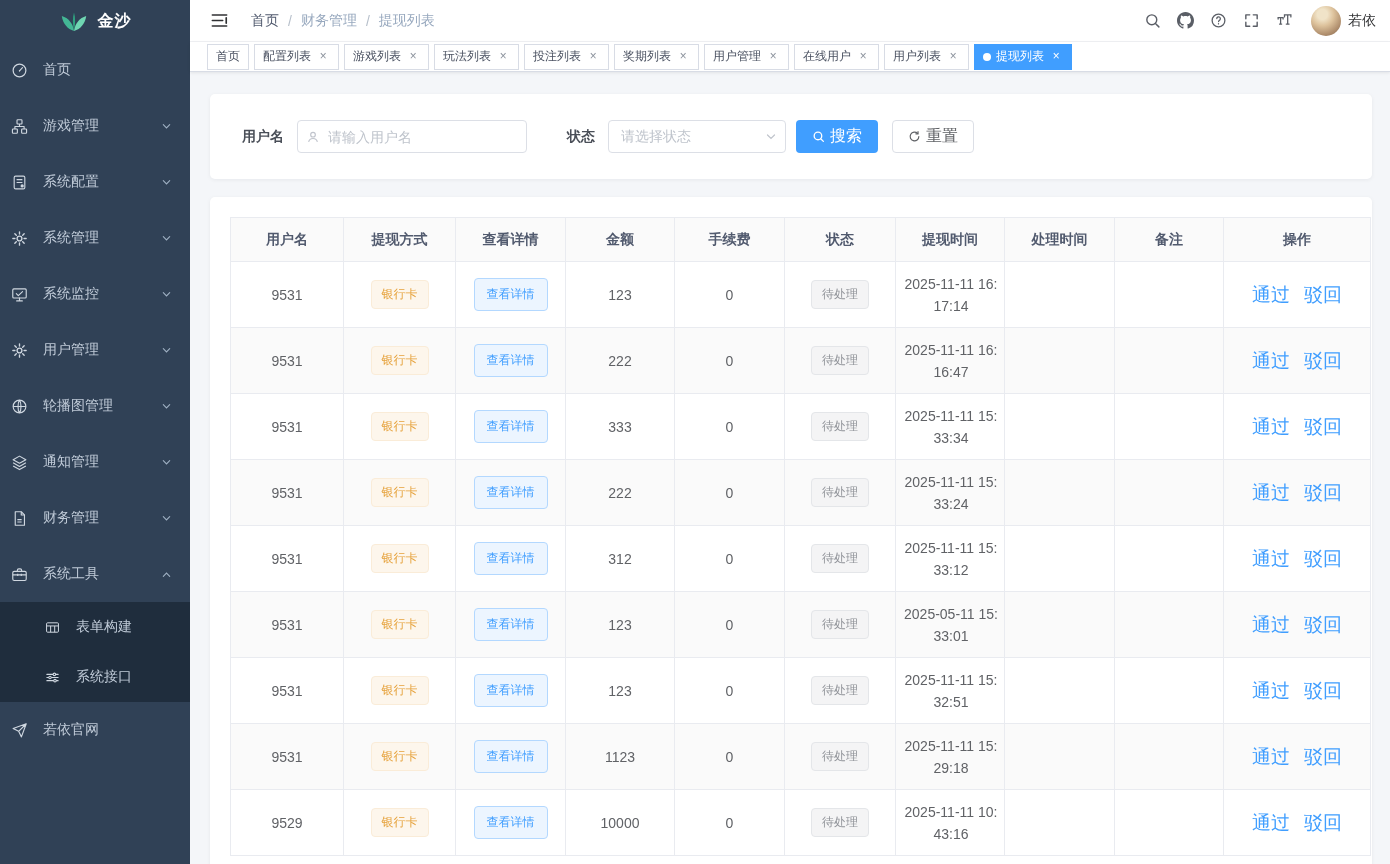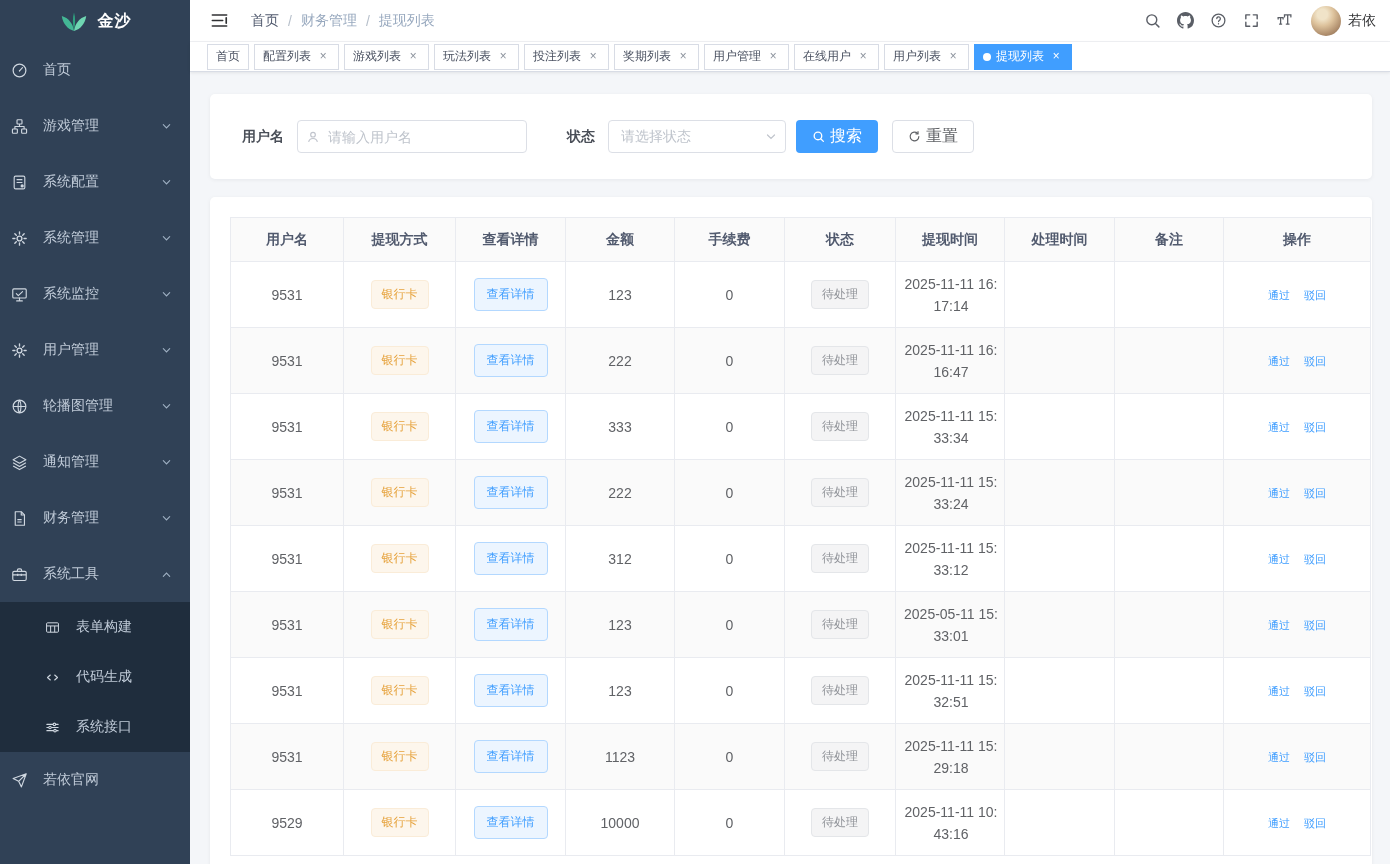--- a/index.html
+++ b/index.html
@@ -67,21 +67,21 @@
 
   .table-card { padding:20px; min-height:720px; }
   table { width:100%; border-collapse:collapse; table-layout:fixed; }
   th,td { border:1px solid #e9ebf0; text-align:center; padding:0 6px; }
   th { background:#fafafa; color:#515a6e; font-weight:700; font-size:14px; height:44px; }
   td { height:66px; font-size:14px; color:#606266; }
   tbody tr:nth-child(even) { background:#fafafa; }
   .tag-bank { display:inline-block; background:#fdf6ec; border:1px solid #faecd8; color:#e6a23c; font-size:12px; padding:5px 10px; border-radius:4px; }
   .btn-view { display:inline-block; background:#ecf5ff; border:1px solid #b3d8ff; color:#409eff; font-size:12px; padding:7px 12px; border-radius:4px; cursor:pointer; }
   .tag-pending { display:inline-block; background:#f4f4f5; border:1px solid #e4e6e9; color:#909399; font-size:12px; padding:5px 10px; border-radius:4px; }
-  .link { color:#409eff; font-size:11px; text-decoration:none; margin:0 5px; cursor:pointer; }
+  .link { color:#409eff; font-size:19px; text-decoration:none; margin:0 5px; cursor:pointer; }
   .time-text { display:inline-block; width:98px; word-break:break-all; line-height:22px; }
 </style>
 </head>
 <body>
 
 <aside class="sidebar">
   <div class="logo-row">
     <span style="display:flex">
       <svg width="30" height="23" viewBox="0 0 32 24">
         <path d="M16 22C15 14 10 8 3 6c1 8 6 14 13 16z" fill="#43b795"></path>
@@ -245,28 +245,20 @@
 
     <div class="submenu">
       <div class="menu-item">
         <span class="mi-icon">
           <svg viewBox="0 0 24 24" fill="none" stroke="currentColor" stroke-width="1.6">
               <rect x="2.5" y="4.5" width="19" height="15" rx="1.5"></rect>
               <path d="M2.5 9.5h19M9 9.5v10M15.5 9.5v10"></path>
             </svg>
         </span>
         <span class="mi-label">表单构建</span>
-      </div>
-      <div class="menu-item">
-        <span class="mi-icon">
-          <svg viewBox="0 0 24 24" fill="none" stroke="currentColor" stroke-width="1.8" stroke-linecap="round" stroke-linejoin="round">
-              <path d="M8.5 8l-4.5 4 4.5 4M15.5 8l4.5 4-4.5 4"></path>
-            </svg>
-        </span>
-        <span class="mi-label">代码生成</span>
       </div>
       <div class="menu-item">
         <span class="mi-icon">
           <svg viewBox="0 0 24 24" fill="none" stroke="currentColor" stroke-width="1.7" stroke-linecap="round">
               <path d="M3 7h18M3 12h18M3 17h18"></path>
               <circle cx="15" cy="7" r="2" fill="#1f2d3d"></circle>
               <circle cx="8" cy="12" r="2" fill="#1f2d3d"></circle>
               <circle cx="16" cy="17" r="2" fill="#1f2d3d"></circle>
             </svg>
         </span>

